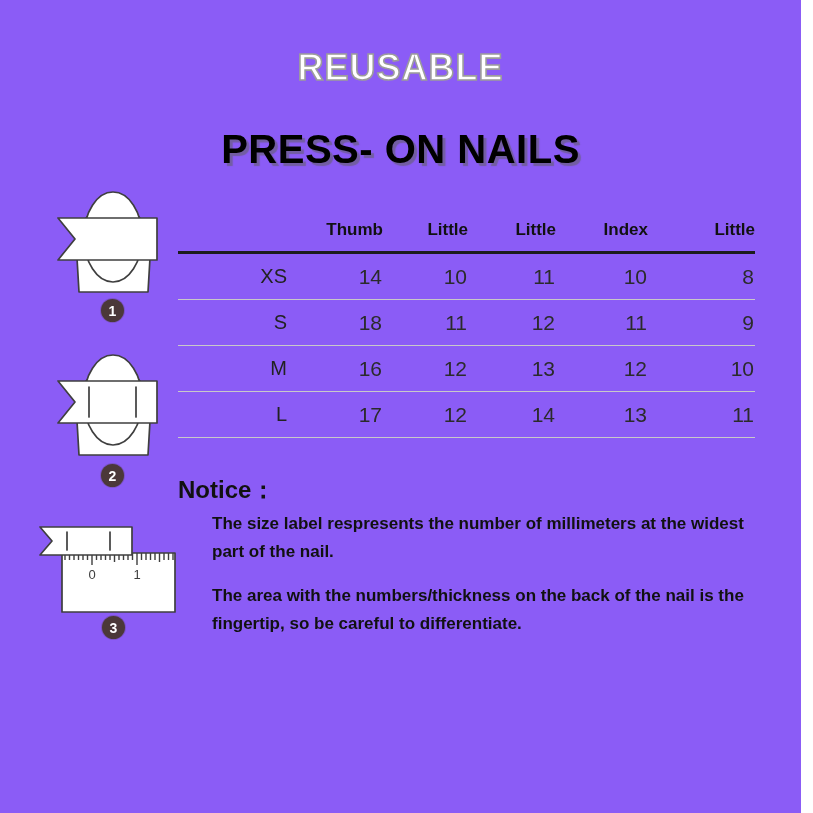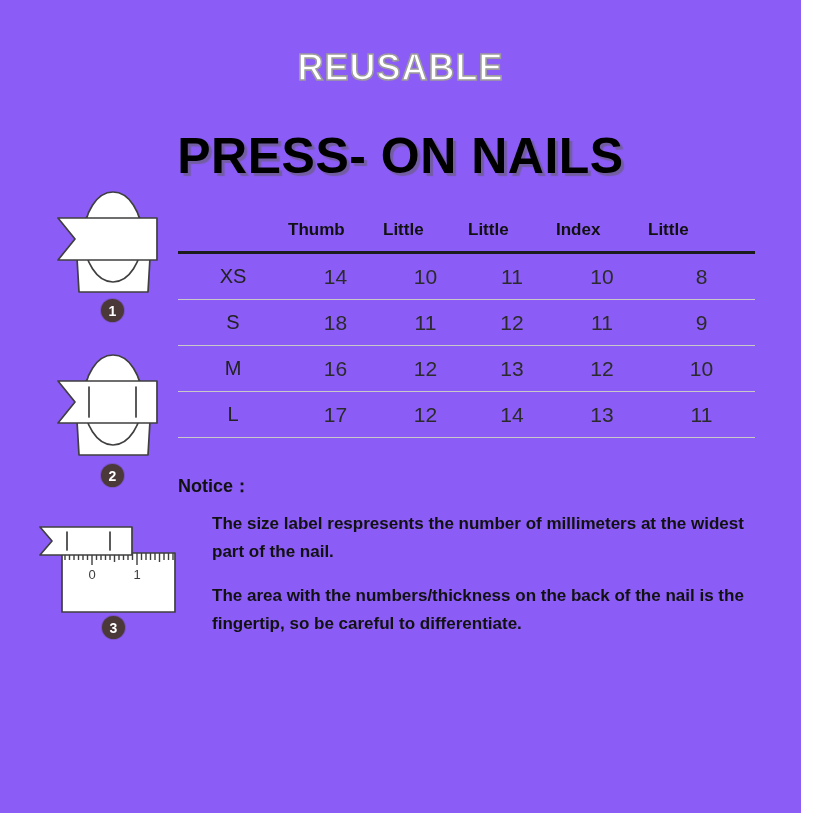--- a/index.html
+++ b/index.html
@@ -8,55 +8,55 @@
     font-family:"Liberation Sans",sans-serif;color:#1a1a1a;
   }
   
   .subtitle{
     position:absolute;top:47px;left:0;width:100%;text-align:center;
     font-size:36px;font-weight:bold;letter-spacing:1px;
     color:#ffffff;-webkit-text-stroke:1.6px #9c9c9c;
   }
   .title{
     position:absolute;top:127px;left:0;width:100%;text-align:center;margin:0;
-    font-size:50px;font-weight:bold;letter-spacing:0.5px;color:#000;
+    font-size:40px;font-weight:bold;letter-spacing:0.5px;color:#000;
     text-shadow:3px 3px 1px rgba(95,95,95,0.55);
   }
   
   table.size-table{
     position:absolute;left:178px;top:203px;width:577px;
     border-collapse:collapse;table-layout:fixed;
   }
   table.size-table th{
-    height:37px;vertical-align:bottom;padding:0 0 11px 0;text-align:left;
+    height:37px;vertical-align:bottom;padding:0 0 11px 0;text-align:right;
     font-size:17px;font-weight:bold;color:#111;
     border-bottom:3px solid #1c1c1c;
   }
   table.size-table td{
-    height:43px;text-align:center;vertical-align:middle;
+    height:43px;text-align:right;vertical-align:middle;
     font-size:21px;color:#2b2b2b;border-bottom:1px solid #c9c9c9;
   }
   table.size-table td.row-label{font-size:20px;color:#222;}
   
   .illus{position:absolute;}
   .illus svg{display:block;}
   .sketch{fill:#ffffff;stroke:#3f3f3f;stroke-width:1.7;stroke-linejoin:round;}
   .sketch-line{fill:none;stroke:#3f3f3f;stroke-width:1.7;stroke-linecap:round;}
   .tick{fill:none;stroke:#3f3f3f;stroke-width:1.4;}
   .ruler-num{font-family:"Liberation Sans",sans-serif;font-size:13px;fill:#3d3d3d;}
   .badge{
     position:absolute;width:23px;height:23px;border-radius:50%;
     background:#4b3839;color:#fff;font-size:14px;font-weight:bold;
     display:flex;align-items:center;justify-content:center;line-height:1;
     box-shadow:0 0 0 1px rgba(75,56,57,0.25);
   }
   
   .notice-heading{
     position:absolute;left:178px;top:474px;
-    font-size:18px;font-weight:bold;color:#111;
+    font-size:24px;font-weight:bold;color:#111;
   }
   .notice-body{position:absolute;left:212px;top:510px;width:555px;}
   .notice-body p{
     margin:0 0 16px 0;font-size:17px;font-weight:bold;line-height:28px;color:#111;
   }
 </style>
 </head>
 <body>
 
 <div class="canvas">

